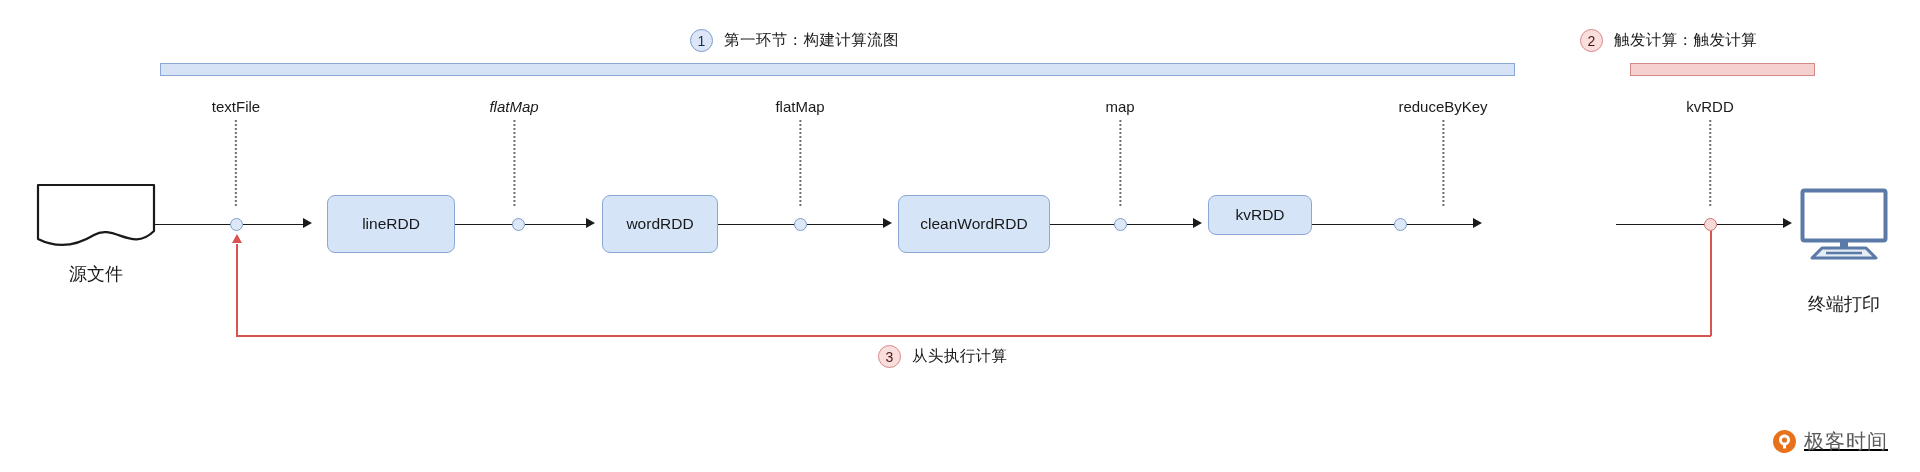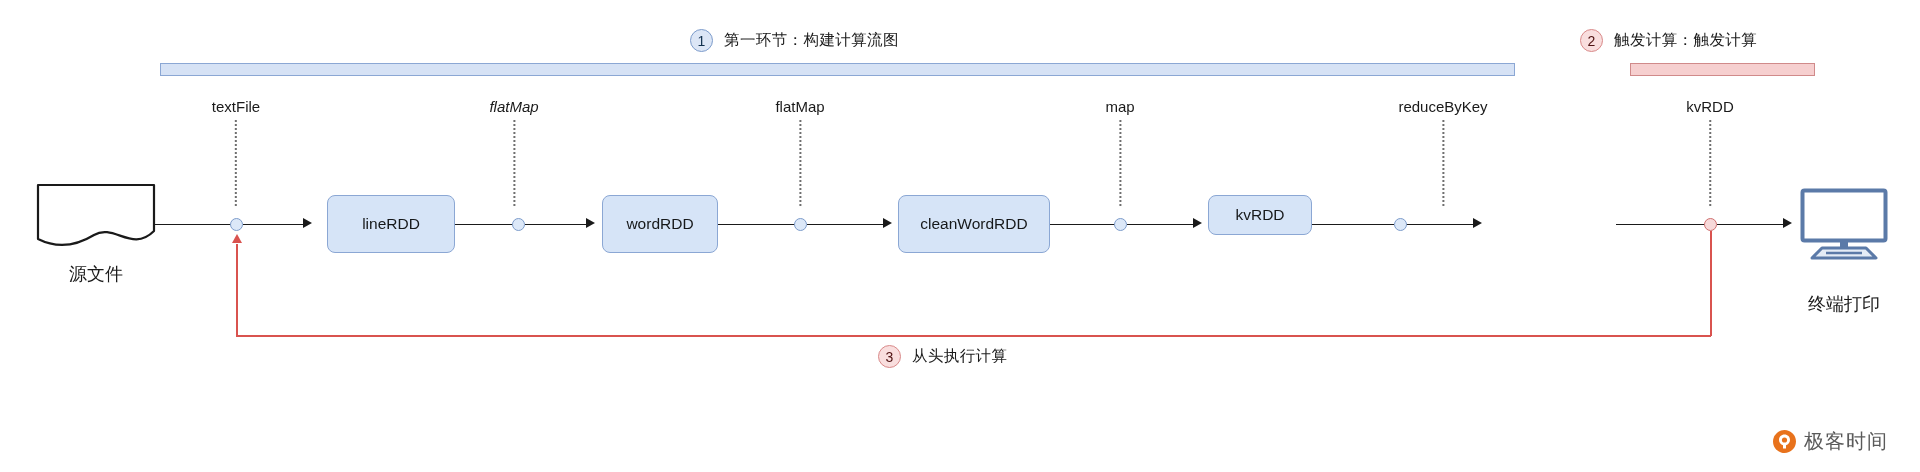--- a/index.html
+++ b/index.html
@@ -184,21 +184,21 @@
   <div class="redline v" style="left:1710px;top:231px;height:105px;"></div>
   <div class="redline h" style="left:236px;top:335px;width:1475px;"></div>
   <div class="redline v" style="left:236px;top:244px;height:92px;"></div>
   <div class="redarrow" style="left:232px;top:234px;"></div>
 
   <div class="sec-head" style="left:878px;top:345px;">
     <span class="badge red">3</span>
     <span class="sec-title">从头执行计算</span>
   </div>
 
-  <div class="wm" style="left:1772px;top:428px;">
+  <div class="wm" style="left:1772px;top:428px;text-decoration:underline;">
     <span style="display:inline-block;line-height:0;">
       <svg width="25" height="25" viewBox="0 0 25 25">
         <path d="M12.5,1 C18.8,1 24,6.2 24,12.5 C24,18.8 18.8,24 12.5,24
                  C6.2,24 1,18.8 1,12.5 C1,6.2 6.2,1 12.5,1 Z" fill="#e8721c"></path>
         <path d="M12.5,5.6 C9.3,5.6 7,8 7,11 C7,13.6 8.7,15.6 11,16.2
                  L11,19.6 L14,19.6 L14,16.2 C16.3,15.6 18,13.6 18,11
                  C18,8 15.7,5.6 12.5,5.6 Z" fill="#ffffff"></path>
         <circle cx="12.5" cy="11" r="2.6" fill="#e8721c"></circle>
       </svg>
     </span>

